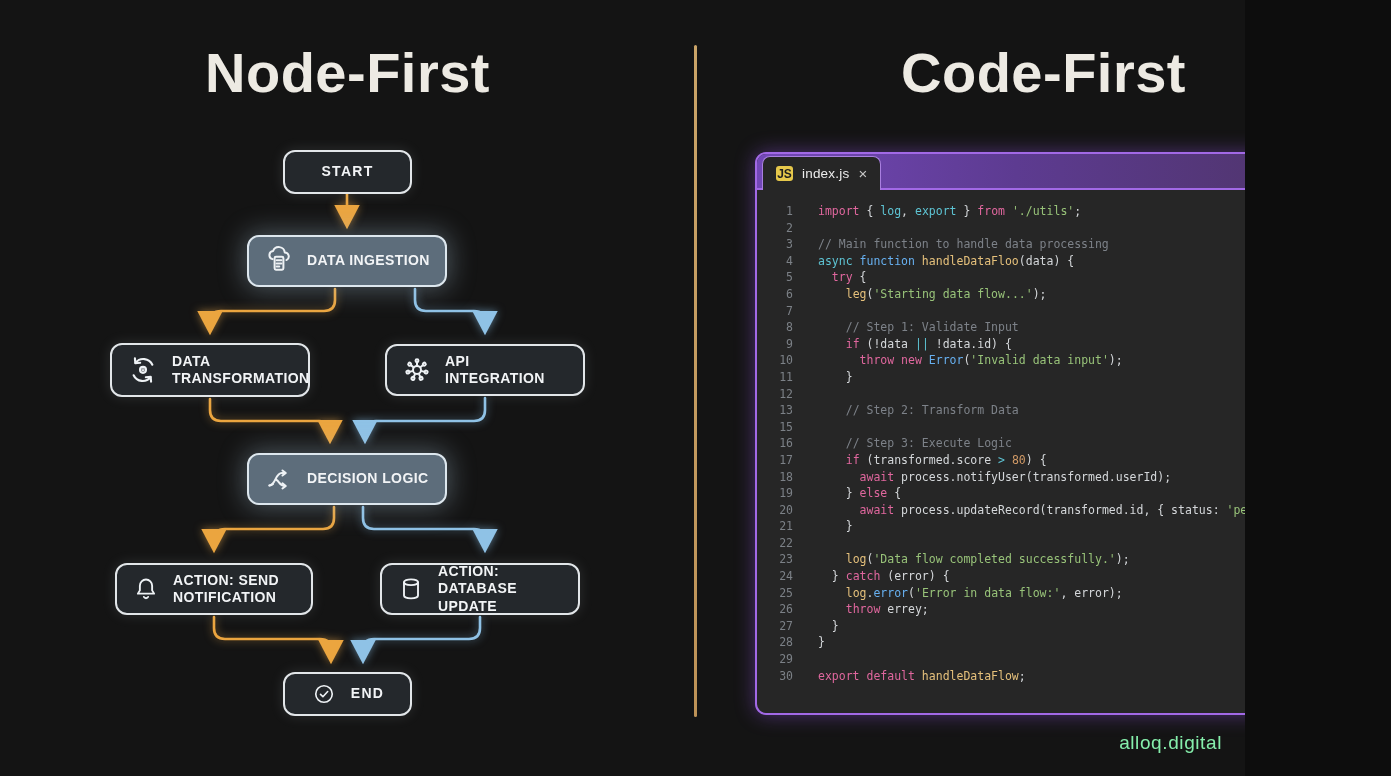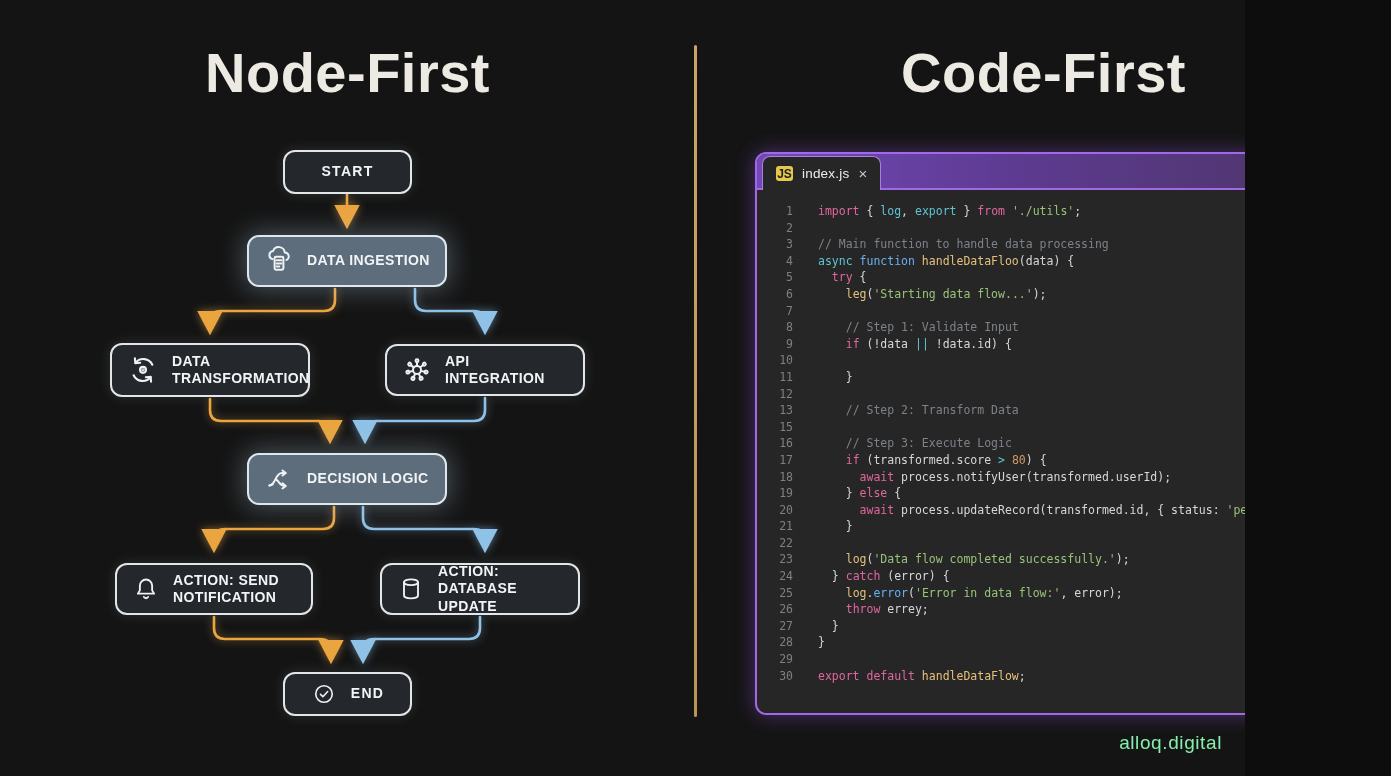--- a/index.html
+++ b/index.html
@@ -214,21 +214,21 @@
     <div class="code">
         <div class="line"><span class="ln">1</span><span class="lc"><span class="tk-pink">import </span><span class="tk-fg">{ </span><span class="tk-cyan">log</span><span class="tk-fg">, </span><span class="tk-cyan">export</span><span class="tk-fg"> } </span><span class="tk-pink">from </span><span class="tk-green">'./utils'</span><span class="tk-fg">;</span></span></div>
         <div class="line"><span class="ln">2</span><span class="lc"></span></div>
         <div class="line"><span class="ln">3</span><span class="lc"><span class="tk-gray">// Main function to handle data processing</span></span></div>
         <div class="line"><span class="ln">4</span><span class="lc"><span class="tk-cyan">async </span><span class="tk-blue">function </span><span class="tk-yellow">handleDataFloo</span><span class="tk-fg">(data) {</span></span></div>
         <div class="line"><span class="ln">5</span><span class="lc"><span class="tk-fg">  </span><span class="tk-pink">try</span><span class="tk-fg"> {</span></span></div>
         <div class="line"><span class="ln">6</span><span class="lc"><span class="tk-fg">    </span><span class="tk-yellow">leg</span><span class="tk-fg">(</span><span class="tk-green">'Starting data flow...'</span><span class="tk-fg">);</span></span></div>
         <div class="line"><span class="ln">7</span><span class="lc"></span></div>
         <div class="line"><span class="ln">8</span><span class="lc"><span class="tk-fg">    </span><span class="tk-gray">// Step 1: Validate Input</span></span></div>
         <div class="line"><span class="ln">9</span><span class="lc"><span class="tk-fg">    </span><span class="tk-pink">if</span><span class="tk-fg"> (!data </span><span class="tk-cyan">||</span><span class="tk-fg"> !data.id) {</span></span></div>
-        <div class="line"><span class="ln">10</span></div>
+        <div class="line"><span class="ln">10</span><span class="lc"><span class="tk-fg">      </span><span class="tk-pink">throw new </span><span class="tk-blue">Error</span><span class="tk-fg">(</span><span class="tk-green">'Invalid data input'</span><span class="tk-fg">);</span></span></div>
         <div class="line"><span class="ln">11</span><span class="lc"><span class="tk-fg">    }</span></span></div>
         <div class="line"><span class="ln">12</span><span class="lc"></span></div>
         <div class="line"><span class="ln">13</span><span class="lc"><span class="tk-fg">    </span><span class="tk-gray">// Step 2: Transform Data</span></span></div>
         <div class="line"><span class="ln">15</span><span class="lc"></span></div>
         <div class="line"><span class="ln">16</span><span class="lc"><span class="tk-fg">    </span><span class="tk-gray">// Step 3: Execute Logic</span></span></div>
         <div class="line"><span class="ln">17</span><span class="lc"><span class="tk-fg">    </span><span class="tk-pink">if</span><span class="tk-fg"> (transformed.score </span><span class="tk-cyan">&gt;</span><span class="tk-fg"> </span><span class="tk-orange">80</span><span class="tk-fg">) {</span></span></div>
         <div class="line"><span class="ln">18</span><span class="lc"><span class="tk-fg">      </span><span class="tk-pink">await </span><span class="tk-fg">process.notifyUser(transformed.userId);</span></span></div>
         <div class="line"><span class="ln">19</span><span class="lc"><span class="tk-fg">    } </span><span class="tk-pink">else</span><span class="tk-fg"> {</span></span></div>
         <div class="line"><span class="ln">20</span><span class="lc"><span class="tk-fg">      </span><span class="tk-pink">await </span><span class="tk-fg">process.updateRecord(transformed.id, { status: </span><span class="tk-green">'pending'</span><span class="tk-fg"> });</span></span></div>
         <div class="line"><span class="ln">21</span><span class="lc"><span class="tk-fg">    }</span></span></div>

